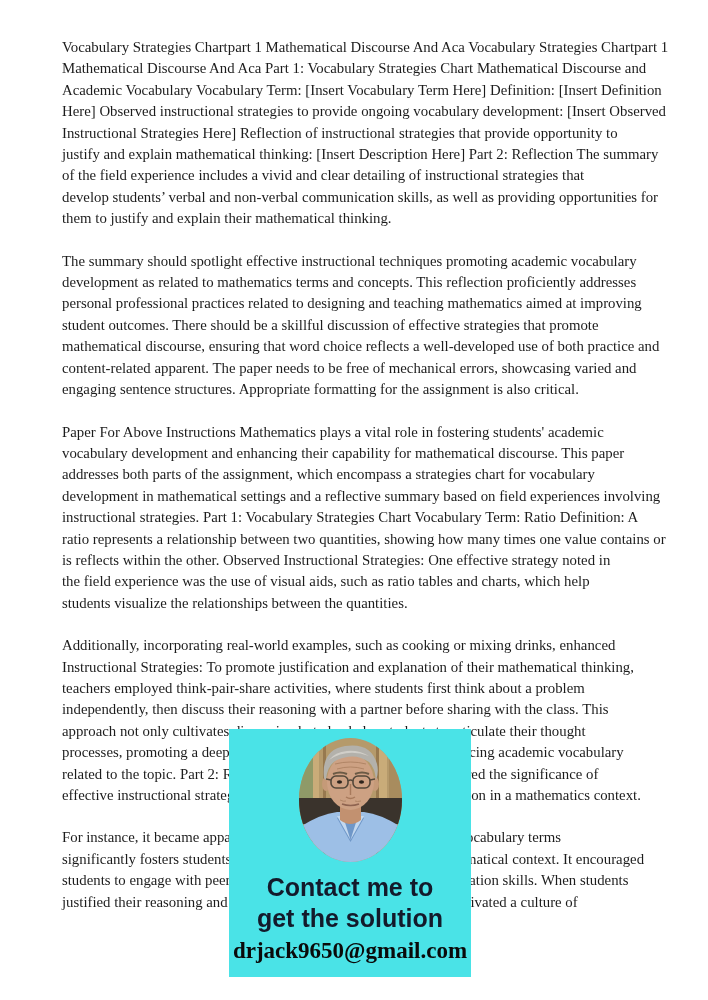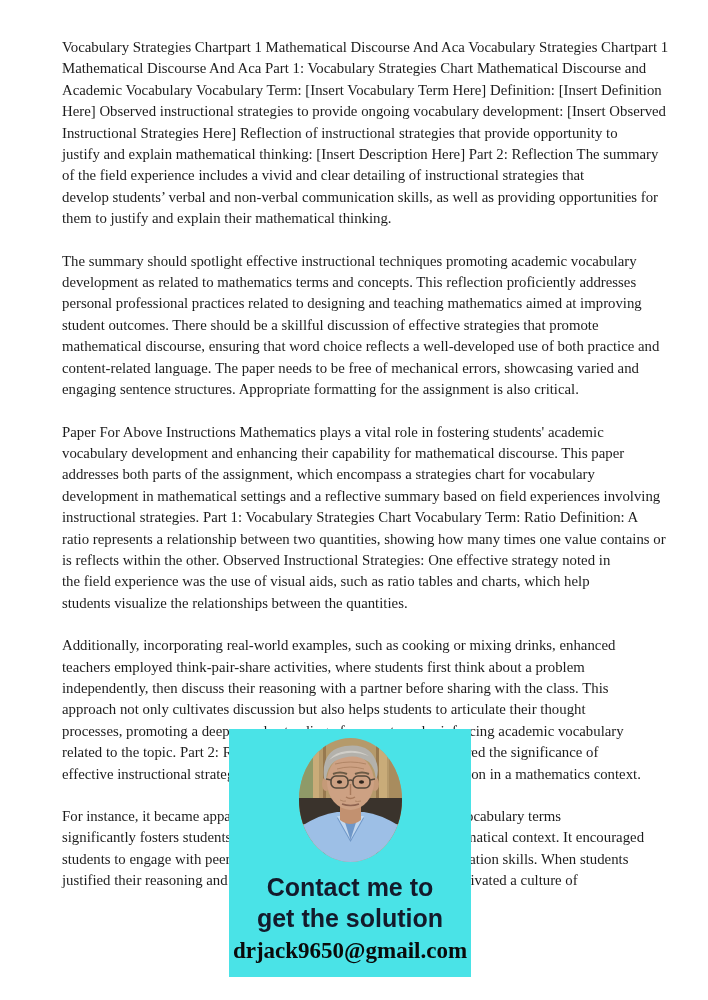--- a/index.html
+++ b/index.html
@@ -76,36 +76,37 @@
       <div class="line">of the field experience includes a vivid and clear detailing of instructional strategies that</div>
       <div class="line">develop students’ verbal and non-verbal communication skills, as well as providing opportunities for</div>
       <div class="line">them to justify and explain their mathematical thinking.</div>
     </div>
     <div class="para">
       <div class="line">The summary should spotlight effective instructional techniques promoting academic vocabulary</div>
       <div class="line">development as related to mathematics terms and concepts. This reflection proficiently addresses</div>
       <div class="line">personal professional practices related to designing and teaching mathematics aimed at improving</div>
       <div class="line">student outcomes. There should be a skillful discussion of effective strategies that promote</div>
       <div class="line">mathematical discourse, ensuring that word choice reflects a well-developed use of both practice and</div>
-      <div class="line">content-related language. The paper needs to be free of mechanical errors, showcasing varied and</div>
+      <div class="line">content-related apparent. The paper needs to be free of mechanical errors, showcasing varied and</div>
       <div class="line">engaging sentence structures. Appropriate formatting for the assignment is also critical.</div>
     </div>
     <div class="para">
       <div class="line">Paper For Above Instructions Mathematics plays a vital role in fostering students' academic</div>
       <div class="line">vocabulary development and enhancing their capability for mathematical discourse. This paper</div>
       <div class="line">addresses both parts of the assignment, which encompass a strategies chart for vocabulary</div>
       <div class="line">development in mathematical settings and a reflective summary based on field experiences involving</div>
       <div class="line">instructional strategies. Part 1: Vocabulary Strategies Chart Vocabulary Term: Ratio Definition: A</div>
       <div class="line">ratio represents a relationship between two quantities, showing how many times one value contains or</div>
       <div class="line">is reflects within the other. Observed Instructional Strategies: One effective strategy noted in</div>
       <div class="line">the field experience was the use of visual aids, such as ratio tables and charts, which help</div>
       <div class="line">students visualize the relationships between the quantities.</div>
     </div>
     <div class="para">
       <div class="line">Additionally, incorporating real-world examples, such as cooking or mixing drinks, enhanced</div>
+      <div class="line">Instructional Strategies: To promote justification and explanation of their mathematical thinking,</div>
       <div class="line">teachers employed think-pair-share activities, where students first think about a problem</div>
       <div class="line">independently, then discuss their reasoning with a partner before sharing with the class. This</div>
       <div class="line">approach not only cultivates discussion but also helps students to articulate their thought</div>
       <div class="line">processes, promoting a deeper understanding of concepts and reinforcing academic vocabulary</div>
       <div class="line">related to the topic. Part 2: Reflection The field experience underscored the significance of</div>
       <div class="line">effective instructional strategies in developing students' communication in a mathematics context.</div>
     </div>
     <div class="para">
       <div class="line">For instance, it became apparent that the consistent use of targeted vocabulary terms</div>
       <div class="line">significantly fosters students' comprehension of concepts in a mathematical context. It encouraged</div>

